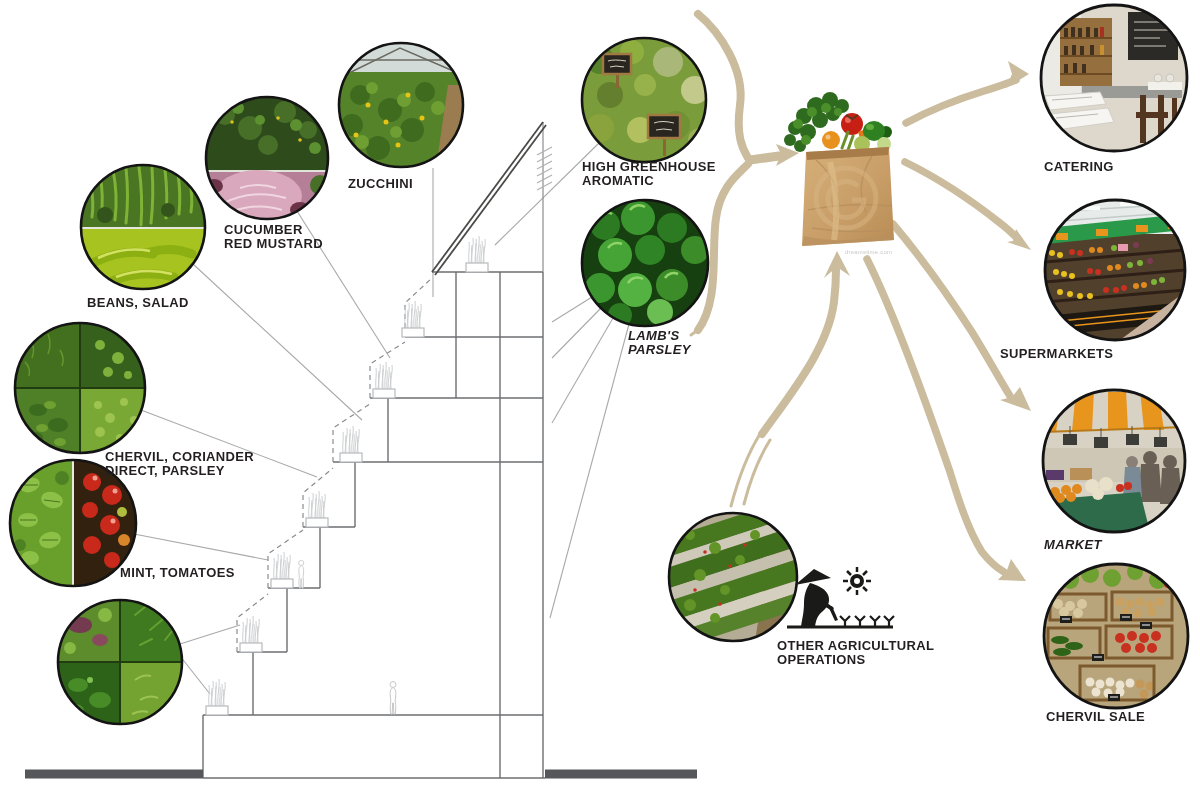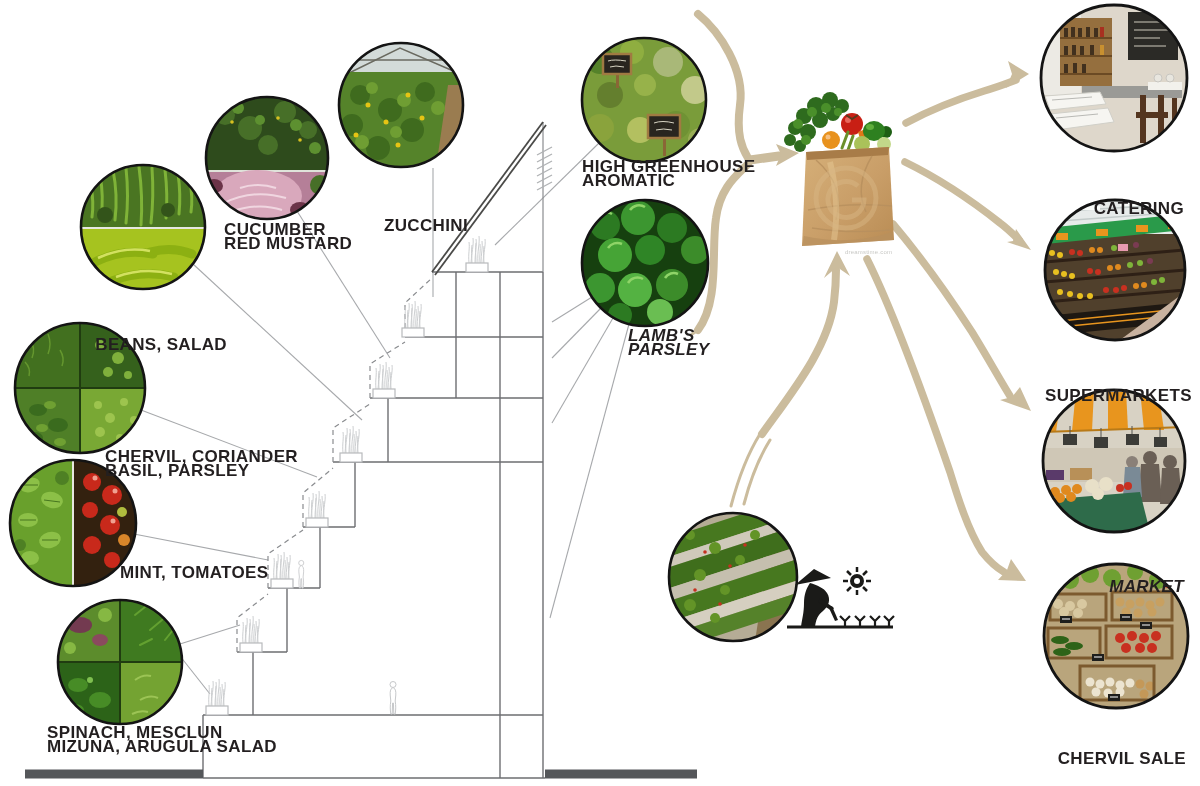--- a/index.html
+++ b/index.html
@@ -1,21 +1,21 @@
 <!DOCTYPE html>
 <html><head>
 <meta charset="utf-8">
 <style>
   html,body{margin:0;padding:0;background:#fff;}
   .stage{position:relative;width:1200px;height:786px;background:#ffffff;overflow:hidden;
          font-family:"Liberation Sans",sans-serif;}
   svg.canvas{position:absolute;left:0;top:0;}
   .lbl{position:absolute;font-family:"Liberation Sans",sans-serif;font-weight:bold;
-       font-size:17px;letter-spacing:.35px;color:#231f20;line-height:14px;white-space:nowrap;}
-  .lbl.center{text-align:right;margin-top:42px;}
+       font-size:13px;letter-spacing:.35px;color:#231f20;line-height:14px;white-space:nowrap;}
+  .lbl.center{text-align:left;}
   .lbl span{display:block;}
   .watermark{position:absolute;left:845px;top:249px;font-size:6px;color:#c9c9c6;
              letter-spacing:.2px;font-family:"Liberation Sans",sans-serif;}
 </style>
 </head>
 <body>
 
 <div class="stage">
 
 <svg class="canvas" width="1200" height="786" viewBox="0 0 1200 786">
@@ -877,46 +877,46 @@
   </g>
 </svg>
 
 <div class="lbl center" style="left:87px;top:296px;width:140px;">
   <span>BEANS, SALAD</span>
 </div>
 <div class="lbl" style="left:224px;top:223px;">
   <span>CUCUMBER</span>
       <span>RED MUSTARD</span>
 </div>
-<div class="lbl center" style="left:328px;top:177px;width:140px;">
+<div class="lbl center" style="left:348px;top:177px;width:140px;">
   <span>ZUCCHINI</span>
 </div>
 <div class="lbl" style="left:105px;top:450px;">
   <span>CHERVIL, CORIANDER</span>
-      <span>BASIL, PARSLEY</span>
+      <span>DIRECT, PARSLEY</span>
 </div>
 <div class="lbl" style="left:120px;top:566px;">
   <span>MINT, TOMATOES</span>
-</div>
-<div class="lbl" style="left:47px;top:726px;">
-  <span>SPINACH, MESCLUN</span>
-      <span>MIZUNA, ARUGULA SALAD</span>
 </div>
 <div class="lbl" style="left:582px;top:160px;">
   <span>HIGH GREENHOUSE</span>
       <span>AROMATIC</span>
 </div>
 <div class="lbl" style="left:628px;top:329px;font-style:italic;">
   <span>LAMB'S</span>
       <span>PARSLEY</span>
 </div>
+<div class="lbl" style="left:777px;top:639px;">
+  <span>OTHER AGRICULTURAL</span>
+      <span>OPERATIONS</span>
+</div>
 <div class="lbl center" style="left:1044px;top:160px;width:140px;">
   <span>CATERING</span>
 </div>
-<div class="lbl center" style="left:1045px;top:347px;width:140px;">
+<div class="lbl center" style="left:1000px;top:347px;width:140px;">
   <span>SUPERMARKETS</span>
 </div>
 <div class="lbl center" style="left:1044px;top:538px;width:140px;font-style:italic;">
   <span>MARKET</span>
 </div>
 <div class="lbl center" style="left:1046px;top:710px;width:140px;">
   <span>CHERVIL SALE</span>
 </div>
 <div class="watermark">dreamstime.com</div>
 

